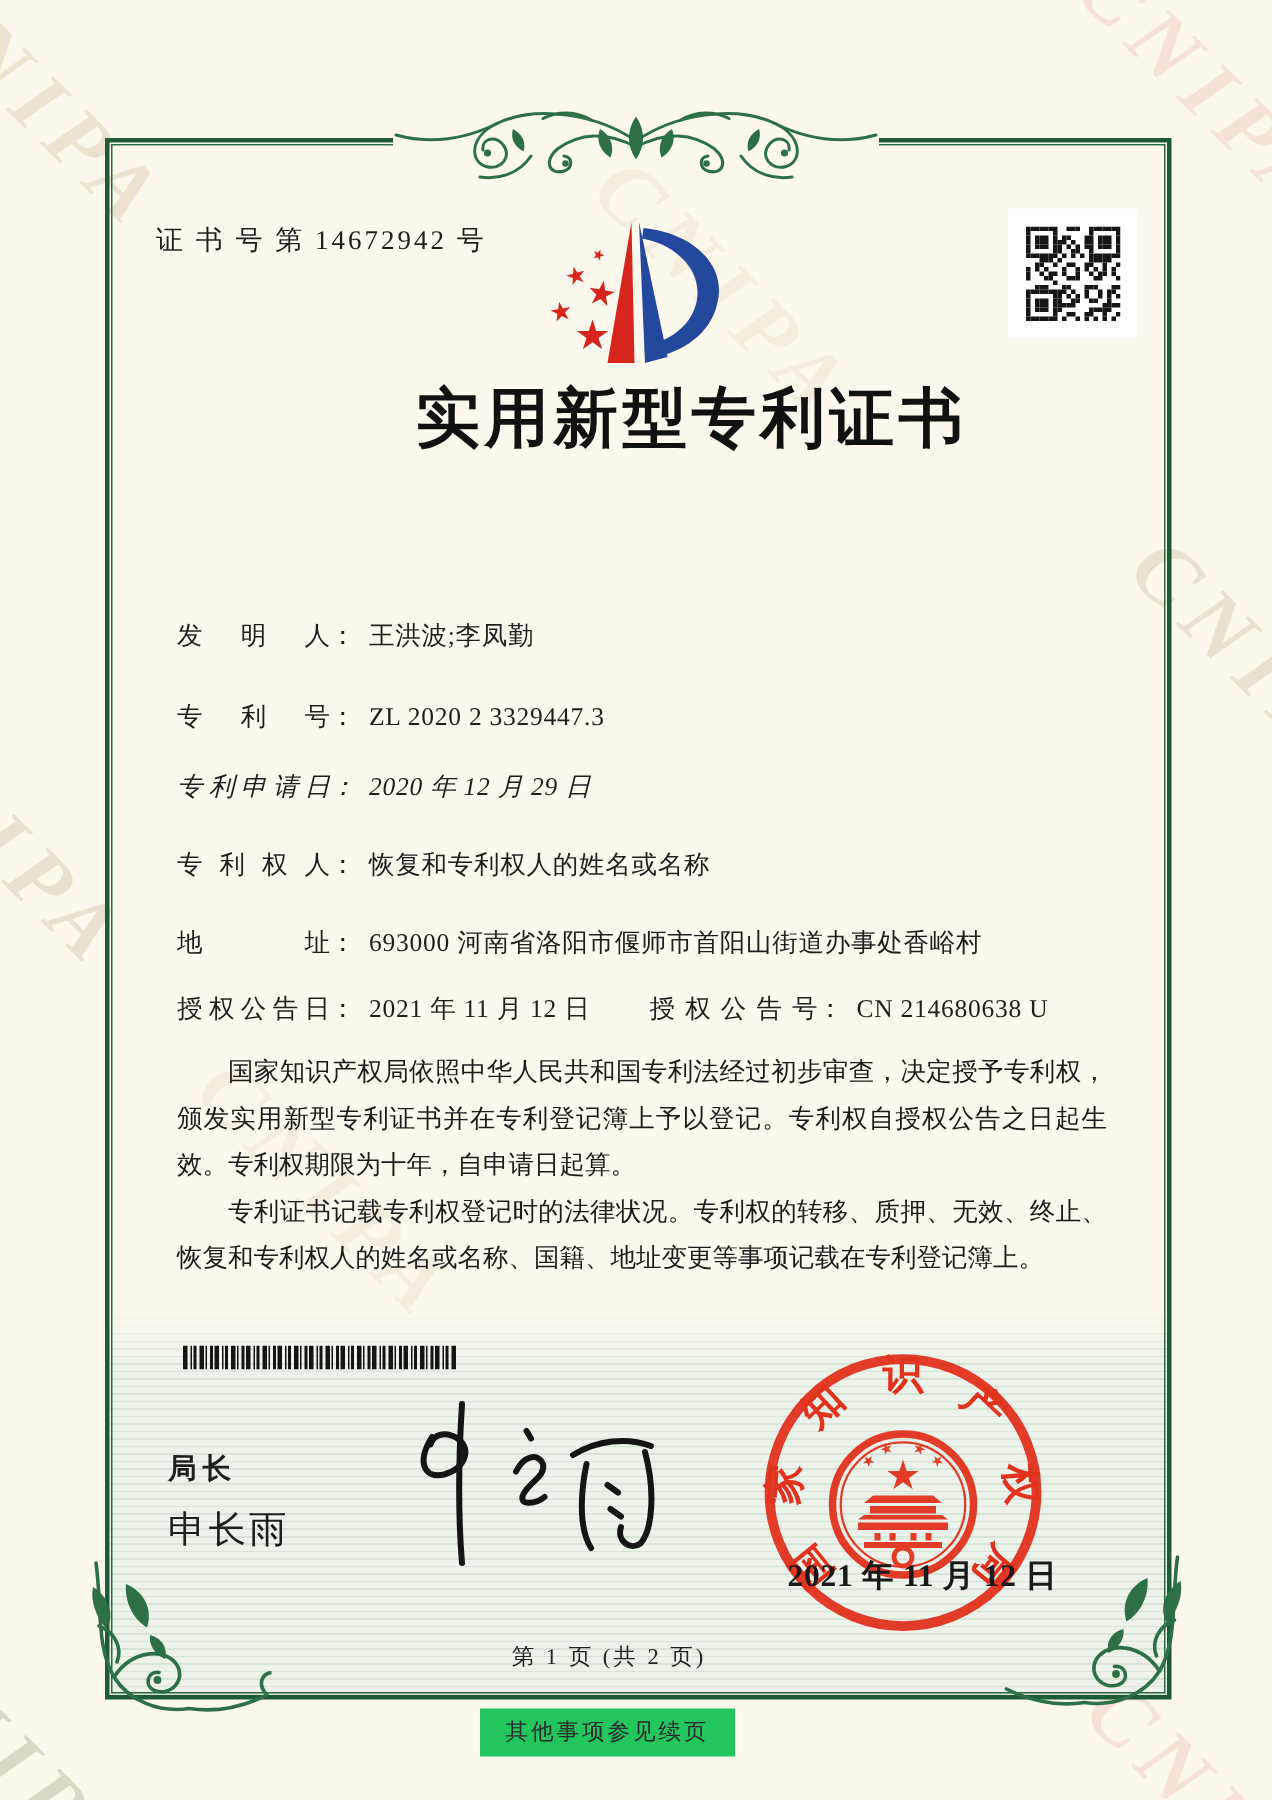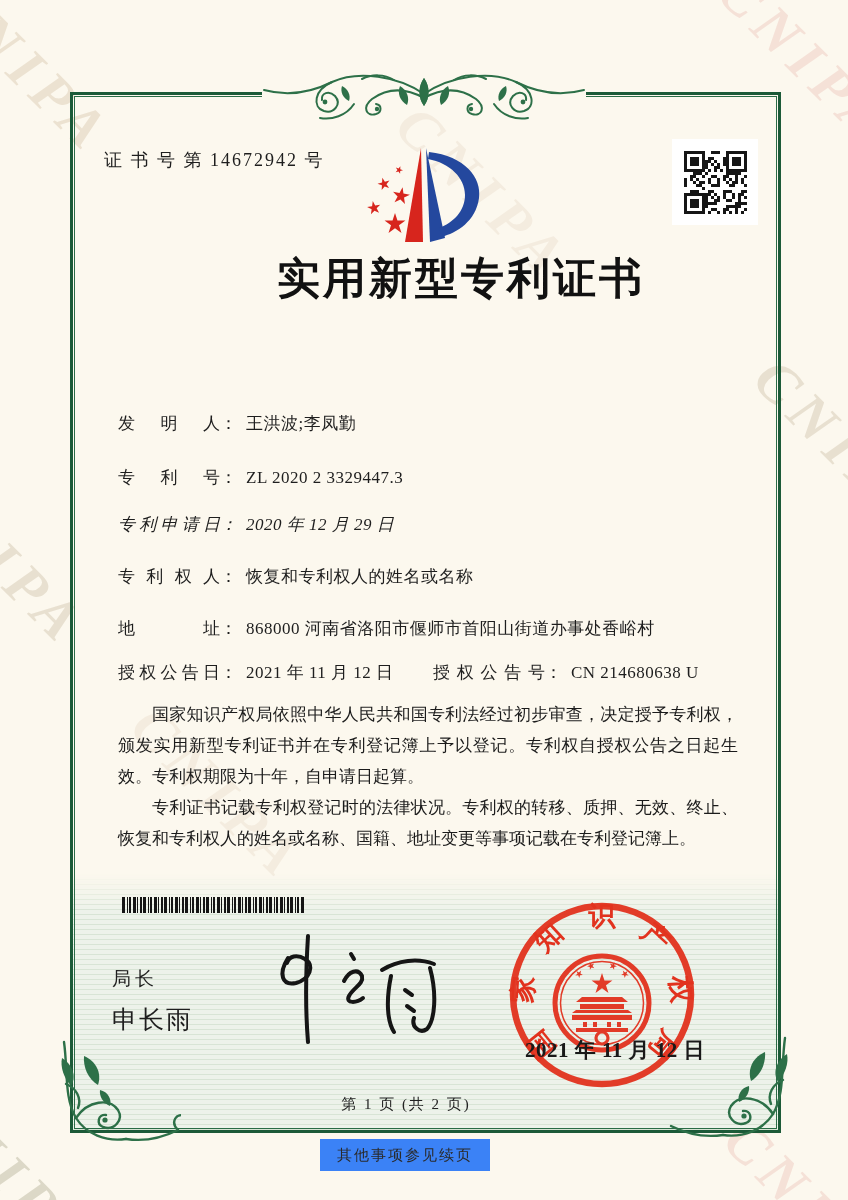--- a/index.html
+++ b/index.html
@@ -38,27 +38,27 @@
   .val{margin-left:9px;letter-spacing:0.5px;}
   .pair2{position:absolute;left:315px;top:0;}
 
   .paras{position:absolute;left:118px;top:699px;width:620px;z-index:5;font-size:17px;
          line-height:31px;text-align:justify;color:#1b1b1b;}
   .paras p{margin:0;text-indent:2em;}
 
   .barcode{position:absolute;left:122px;top:897px;width:224px;height:16px;z-index:5;font-size:0;overflow:hidden;}
   .barcode i{display:inline-block;height:16px;background:#151515;}
 
-  .director-title{left:112px;top:966px;font-size:19px;letter-spacing:4px;z-index:5;}
+  .director-title{left:112px;top:966px;font-size:19px;letter-spacing:4px;z-index:5;font-weight:bold;}
   .director-name{left:112px;top:1003px;font-size:25px;letter-spacing:2px;z-index:5;}
 
   .seal-date{left:512px;top:1036px;width:206px;text-align:center;font-size:21px;font-weight:600;
              color:#191919;z-index:5;letter-spacing:0.5px;}
   .page-info{left:70px;top:1095px;width:672px;text-align:center;font-size:15px;letter-spacing:2px;z-index:5;color:#222;}
-  .note{left:320px;top:1139px;width:170px;height:32px;line-height:32px;background:#3b82f6;
+  .note{left:320px;top:1139px;width:170px;height:32px;line-height:32px;background:#22c55e;
         text-align:center;font-size:15px;letter-spacing:2px;z-index:6;color:#2a2a2a;}
 </style>
 </head>
 <body>
 
 <div class="page">
 
   <span class="wm" style="left:-28px;top:-34px;color:#ece2d1;">CNIPA</span>
   <span class="wm" style="left:752px;top:-42px;color:#f5e1d7;">CNIPA</span>
   <span class="wm" style="left:430px;top:92px;color:#f4ecdf;">CNIPA</span>
@@ -378,21 +378,21 @@
   <div class="row" style="top:466px;">
     <span class="lbl">专利号</span><span>：</span><span class="val">ZL 2020 2 3329447.3</span>
   </div>
   <div class="row" style="top:513px;font-style:italic;">
     <span class="lbl">专利申请日</span><span>：</span><span class="val">2020 年 12 月 29 日</span>
   </div>
   <div class="row" style="top:565px;">
     <span class="lbl">专利权人</span><span>：</span><span class="val">恢复和专利权人的姓名或名称</span>
   </div>
   <div class="row" style="top:617px;">
-    <span class="lbl">地址</span><span>：</span><span class="val">868000 河南省洛阳市偃师市首阳山街道办事处香峪村</span>
+    <span class="lbl">地址</span><span>：</span><span class="val">693000 河南省洛阳市偃师市首阳山街道办事处香峪村</span>
   </div>
   <div class="row" style="top:661px;">
     <span class="lbl">授权公告日</span><span>：</span><span class="val">2021 年 11 月 12 日</span>
     <span class="pair2">
       <span class="lbl2">授权公告号</span><span>：</span><span class="val">CN 214680638 U</span>
     </span>
   </div>
 
   <div class="paras">
     <p>国家知识产权局依照中华人民共和国专利法经过初步审查，决定授予专利权，颁发实用新型专利证书并在专利登记簿上予以登记。专利权自授权公告之日起生效。专利权期限为十年，自申请日起算。</p>

